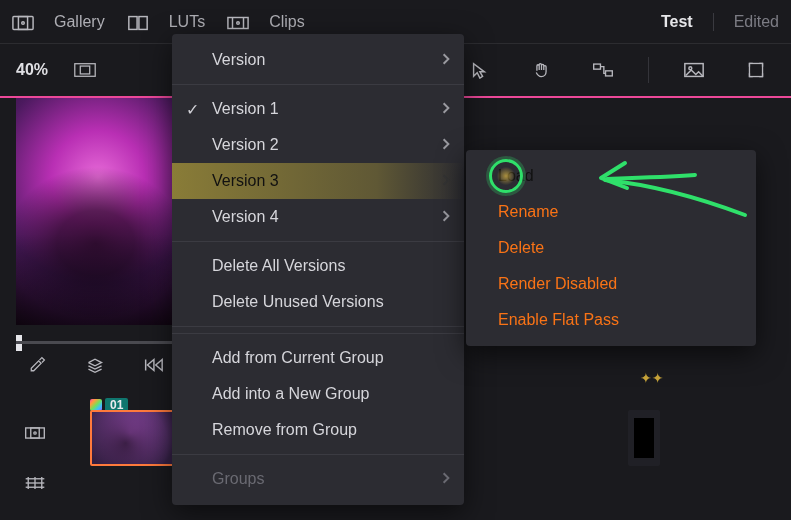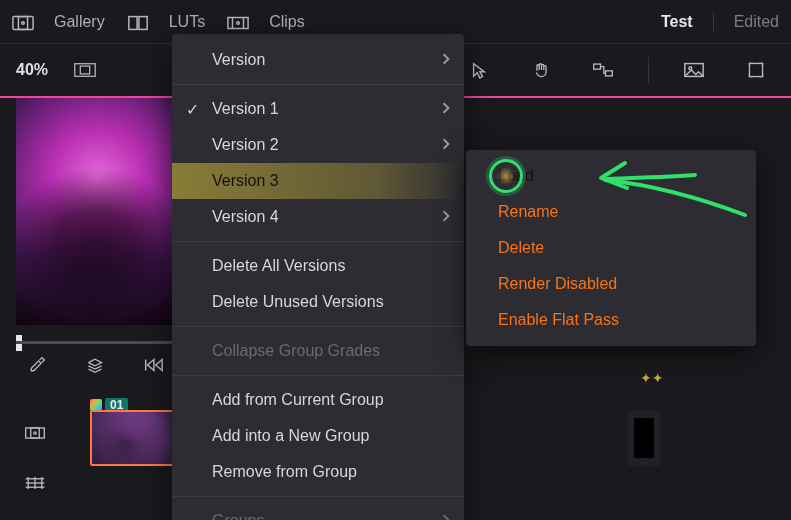--- a/index.html
+++ b/index.html
@@ -332,23 +332,20 @@
     </span>
   </div>
   <div class="menu-sep"></div>
   <div class="menu-item">
     <span>Delete All Versions</span>
   </div>
   <div class="menu-item">
     <span>Delete Unused Versions</span>
   </div>
   <div class="menu-sep"></div>
-  <div class="menu-item disabled">
-    <span>Collapse Group Grades</span>
-  </div>
   <div class="menu-sep"></div>
   <div class="menu-item">
     <span>Add from Current Group</span>
   </div>
   <div class="menu-item">
     <span>Add into a New Group</span>
   </div>
   <div class="menu-item">
     <span>Remove from Group</span>
   </div>

